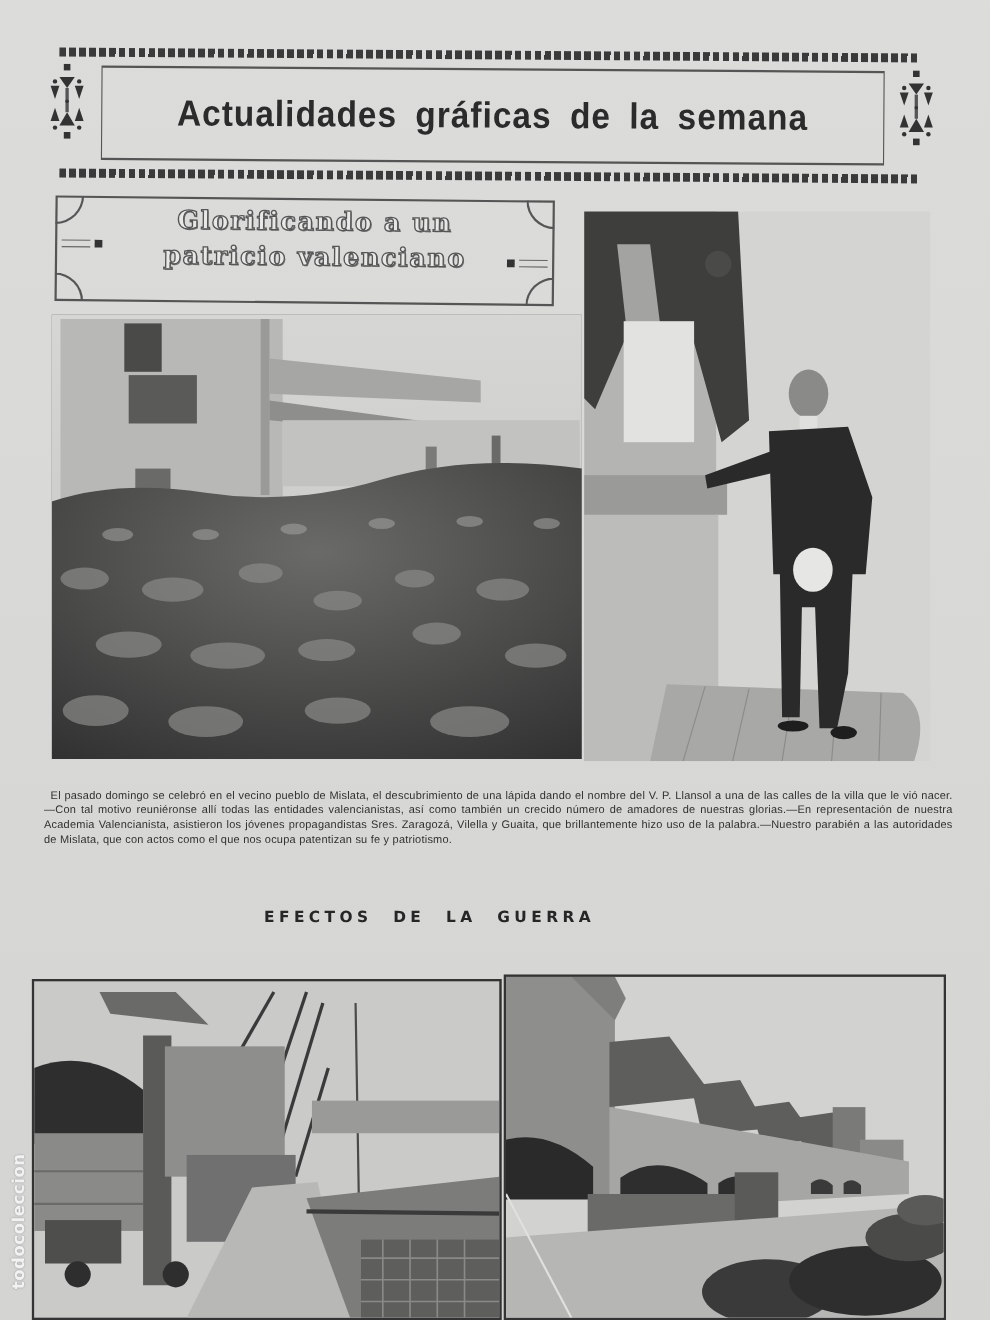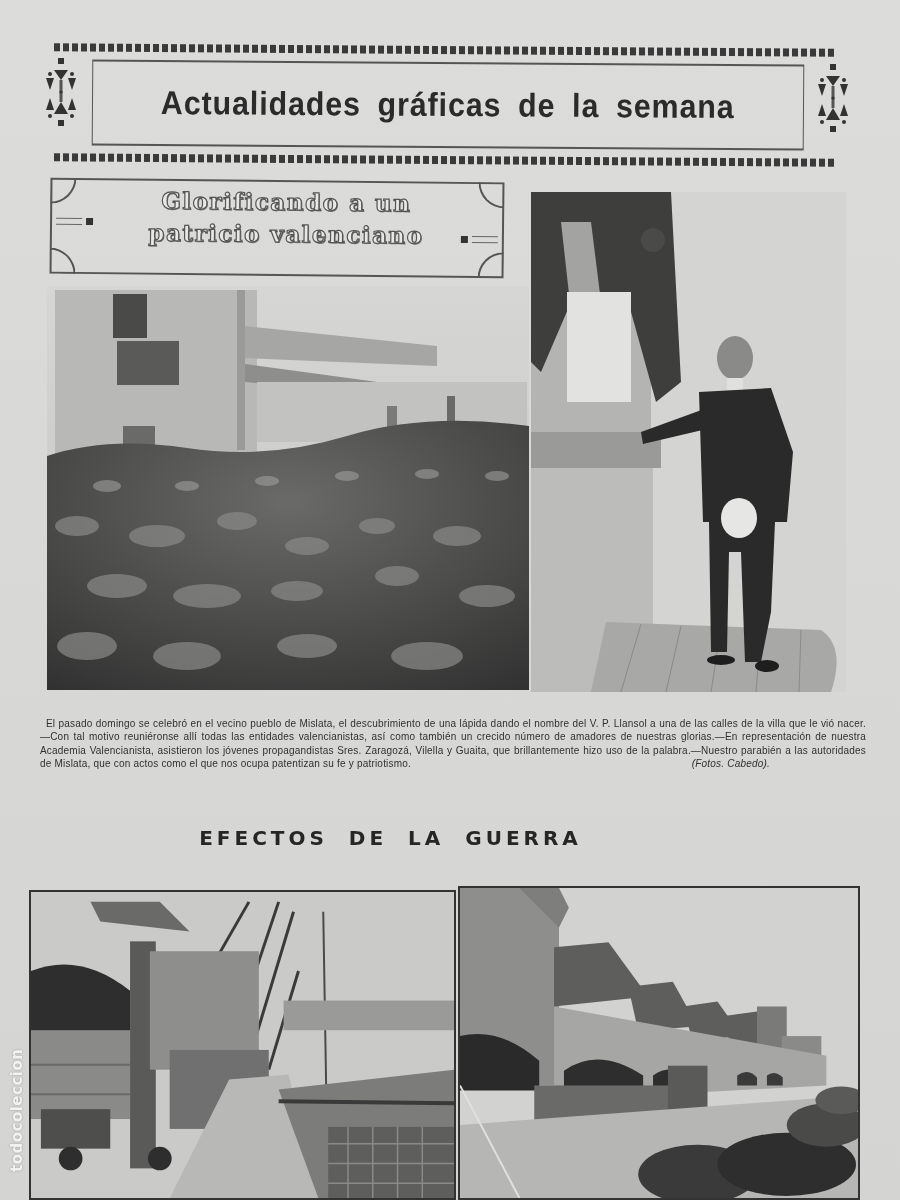--- a/index.html
+++ b/index.html
@@ -104,21 +104,21 @@
     .caption .credit {
       display: block; text-align: right; font-style: italic; padding-right: 96px; margin-top: -13.4px;
     }
 
     
     .sec2-title {
       position: absolute; left: 0; width: 781px; top: 826px;
       text-align: center;
       font-family: "DejaVu Sans", sans-serif;
       font-weight: bold;
-      font-size: 20px;
+      font-size: 14px;
       letter-spacing: 4px;
       color: #262626;
       word-spacing: 10px;
     }
 
     
     .watermark {
       position: absolute; left: 6px; top: 1020px; height: 180px; width: 22px;
       writing-mode: vertical-rl; transform: rotate(180deg);
       font-family: "DejaVu Sans", sans-serif; font-weight: bold; font-size: 15px;
@@ -275,21 +275,20 @@
       <path d="M168,200 L240,196 L262,260 L256,330 L244,330 L240,420 L230,470 L214,470 L210,360 L198,360 L196,460 L180,460 L178,330 L172,330 Z" fill="#2a2a2a"></path>
       <path d="M176,216 L110,240 L112,252 L180,236 Z" fill="#2a2a2a"></path>
       <ellipse cx="208" cy="326" rx="18" ry="20" fill="#e6e6e4"></ellipse>
       <ellipse cx="190" cy="468" rx="14" ry="5" fill="#1e1e1e"></ellipse>
       <ellipse cx="236" cy="474" rx="12" ry="6" fill="#1e1e1e"></ellipse>
     </svg>
   </div>
 
   <div class="caption">
     <span>El pasado domingo se celebró en el vecino pueblo de Mislata, el descubrimiento de una lápida dando el nombre del V. P. Llansol a una de las calles de la villa que le vió nacer.—Con tal motivo reuniéronse allí todas las entidades valencianistas, así como también un crecido número de amadores de nuestras glorias.—En representación de nuestra Academia Valencianista, asistieron los jóvenes propagandistas Sres. Zaragozá, Vilella y Guaita, que brillantemente hizo uso de la palabra.—Nuestro parabién a las autoridades de Mislata, que con actos como el que nos ocupa patentizan su fe y patriotismo.</span>
-    <span class="credit">(Fotos. Cabedo).</span>
   </div>
 
   <div class="sec2-title">EFECTOS DE LA GUERRA</div>
 
   <div class="photo" id="photo-port">
     <svg viewBox="0 0 427 310" preserveAspectRatio="none">
       <rect width="427" height="310" fill="#cacac8"></rect>
 
       <path d="M0,150 L0,80 Q50,60 100,100 L100,150 Z" fill="#2e2e2e"></path>
 

